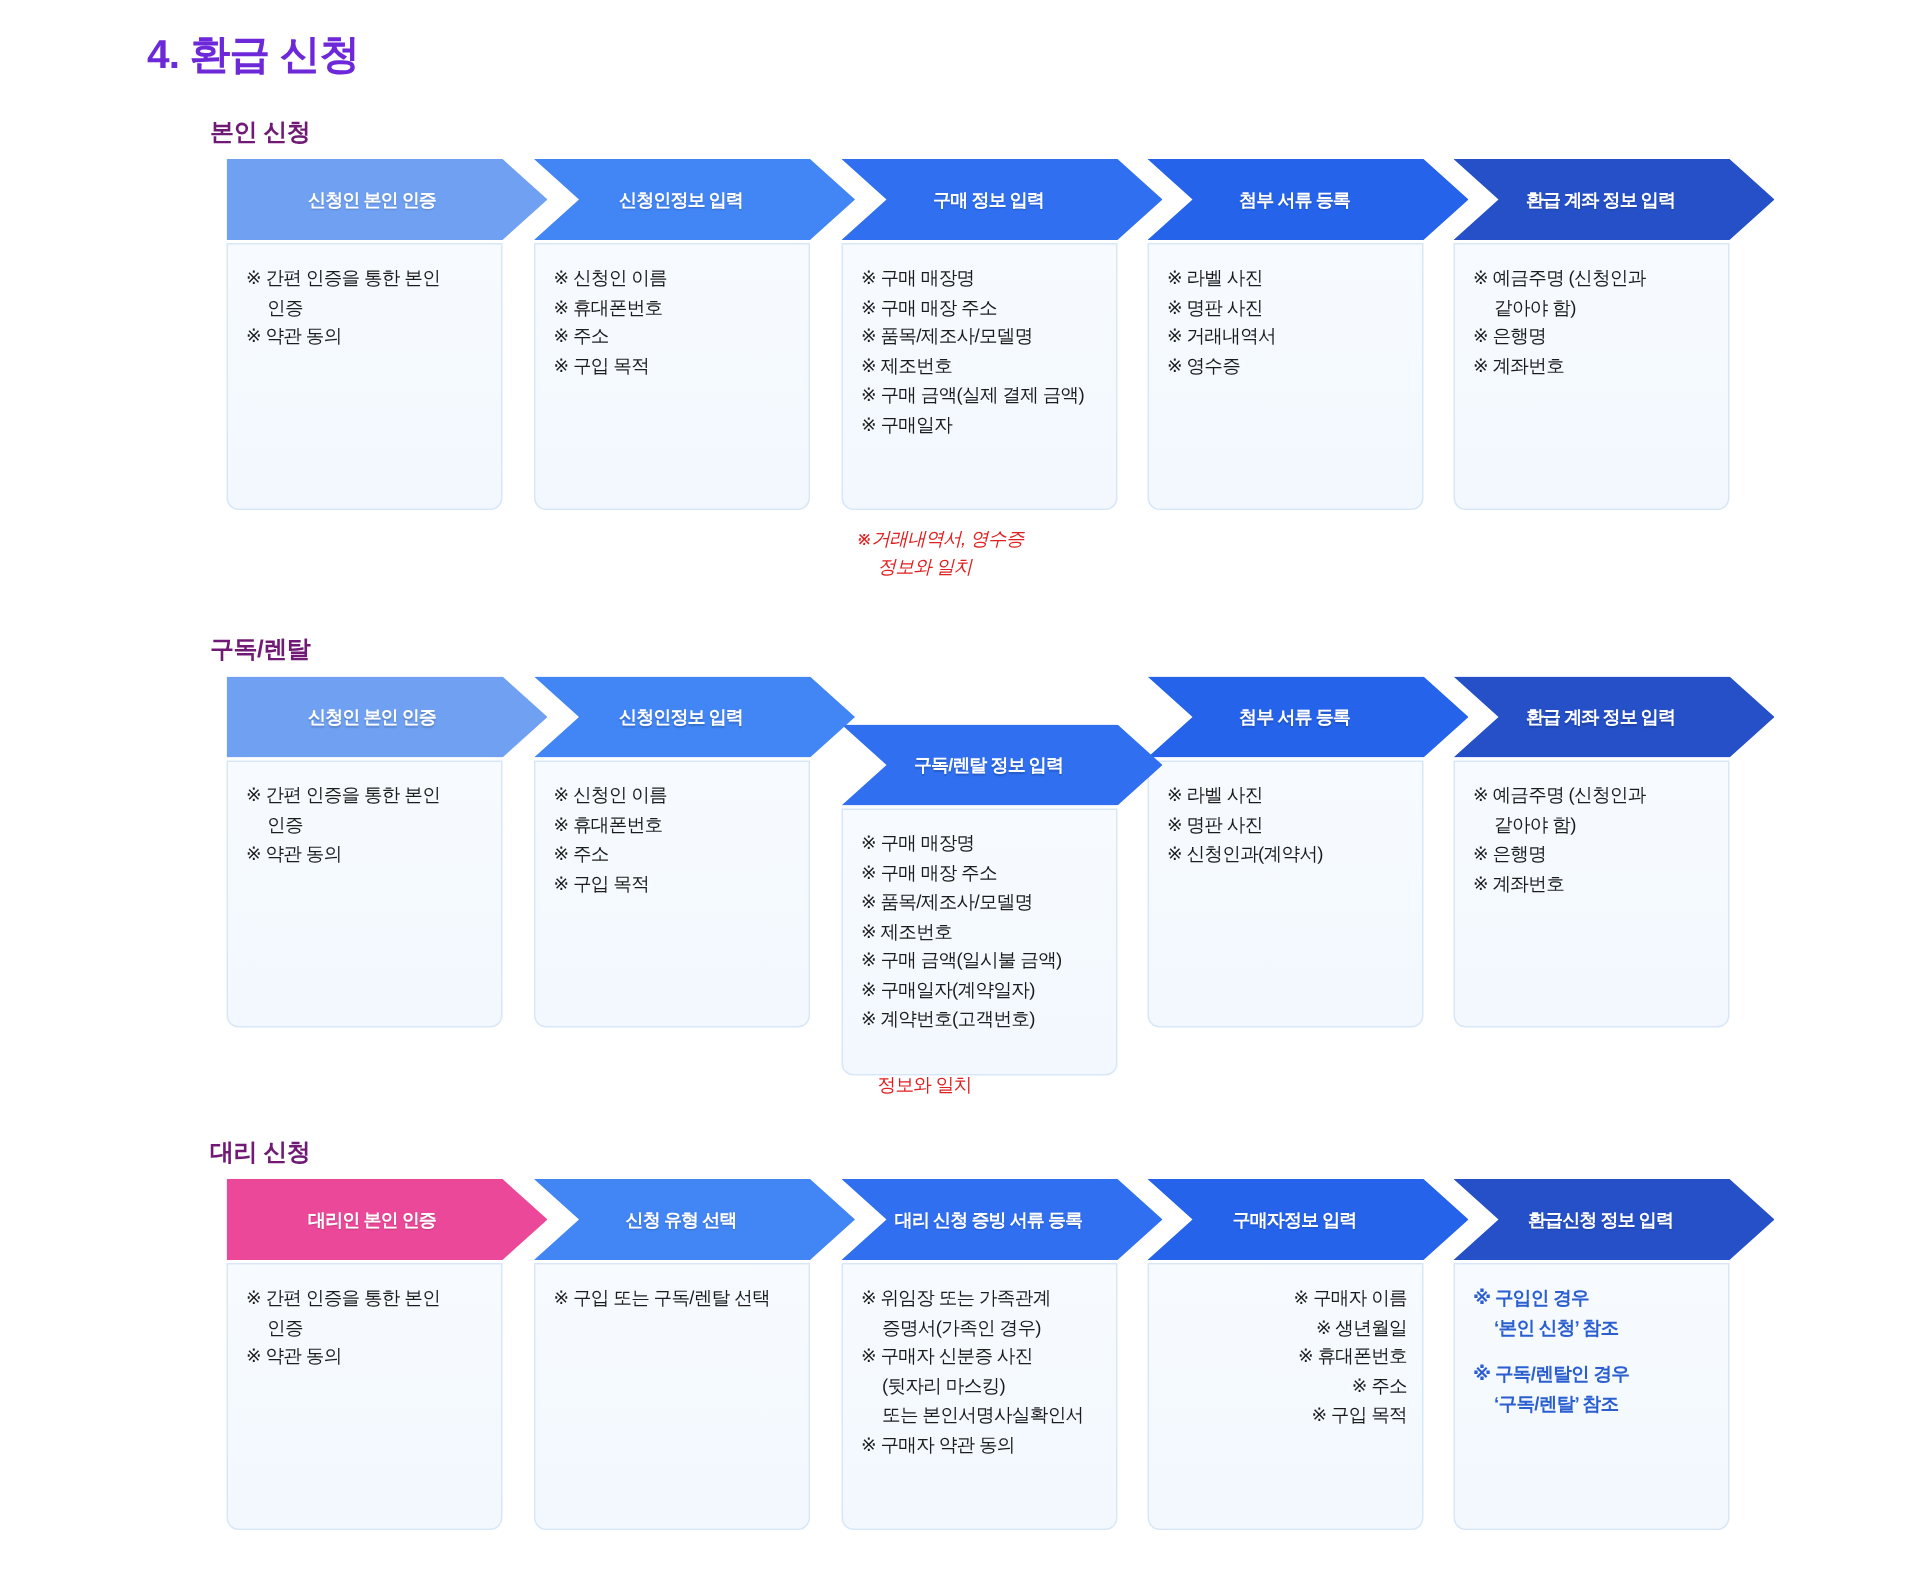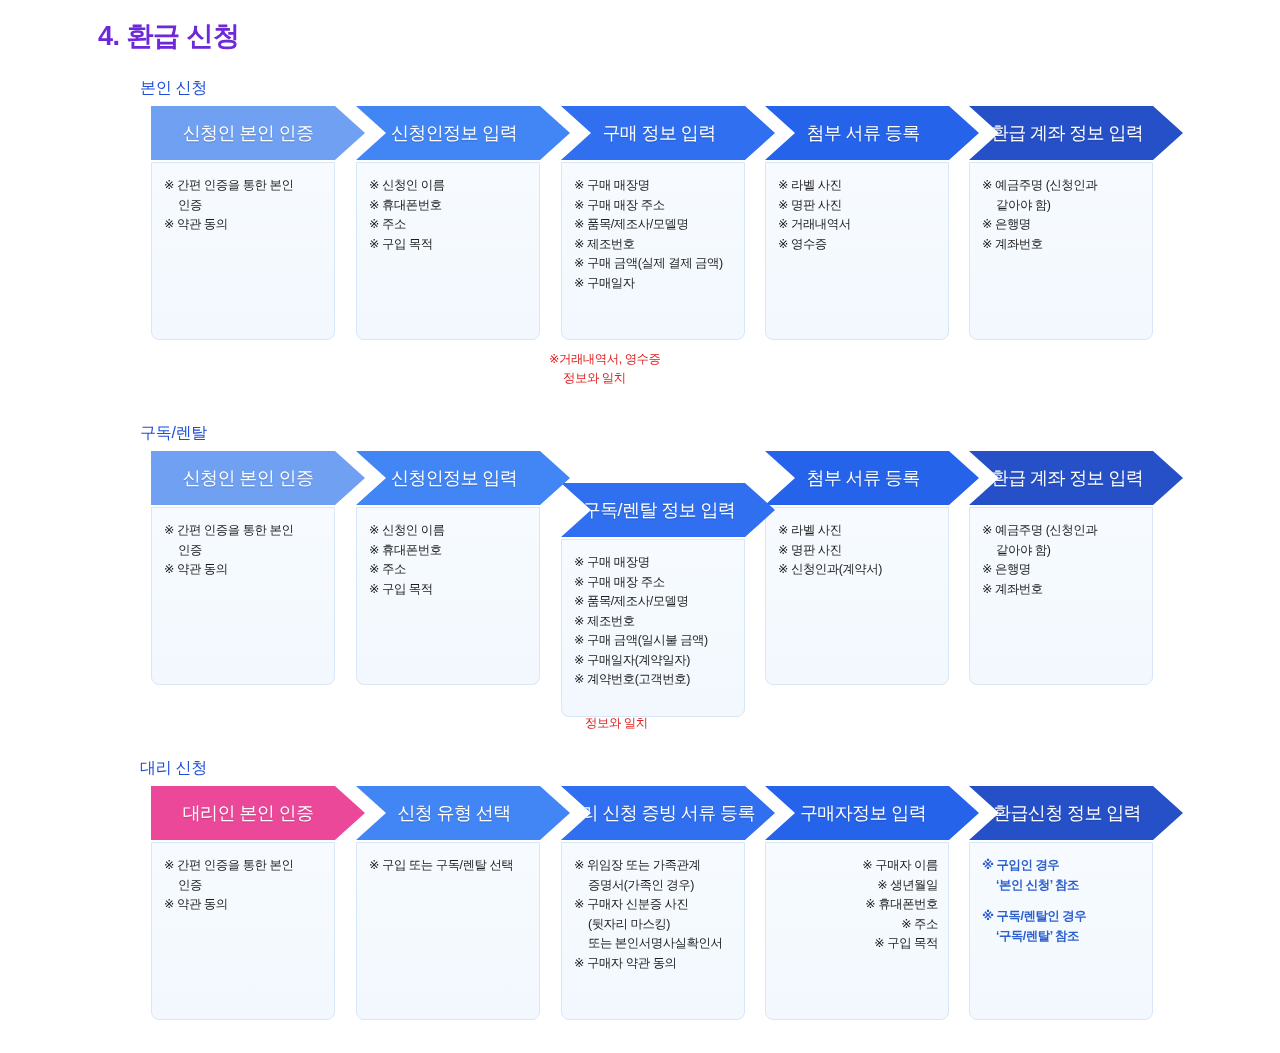--- a/index.html
+++ b/index.html
@@ -33,22 +33,22 @@
   .section {
     position: absolute;
     left: 0;
     width: 1280px;
   }
   .section-label {
     position: absolute;
     left: 140px;
     top: 0px;
     font-size: 16px;
-    font-weight: normal;
-    color: #1d4ed8;
+    font-weight: bold;
+    color: #701a75;
     letter-spacing: -0.3px;
     white-space: nowrap;
   }
 
   
   .flow {
     position: absolute;
     left: 151px;
     top: 28px;
     width: 1040px;
@@ -74,22 +74,22 @@
     box-sizing: border-box;
     padding-right: 18px;
   }
   .step.first .chev {
     clip-path: polygon(0 0, 184px 0, 214px 27px, 184px 54px, 0 54px);
     padding-right: 24px;
     padding-left: 4px;
   }
   .chev-label {
     color: #ffffff;
-    font-size: 18px;
-    font-weight: normal;
+    font-size: 12px;
+    font-weight: bold;
     letter-spacing: -0.6px;
     white-space: nowrap;
     text-shadow: 0 1px 1px rgba(0,0,0,0.18);
   }
 
   
   .box {
     position: relative;
     margin-top: 2px;
     width: 184px;
@@ -168,21 +168,21 @@
           </div>
           <div class="box">
             <ul>
               <li><span class="mark">※</span><span>신청인  이름</span></li>
               <li><span class="mark">※</span><span>휴대폰번호</span></li>
               <li><span class="mark">※</span><span>주소</span></li>
               <li><span class="mark">※</span><span>구입 목적</span></li>
             </ul>
           </div>
         </div>
-        <div class="note" style="left: 398px; top: 244px;"><span class="mark">※</span><span>거래내역서, 영수증
+        <div class="note" style="left: 420px; top: 244px; font-style: italic;"><span class="mark">※</span><span>거래내역서, 영수증
 정보와 일치</span></div>
         <div class="step" style="left: 410px; z-index: 8; border-radius: 18px;">
           <div class="chev" style="background: rgb(47, 111, 240);">
             <span class="chev-label">구매 정보 입력</span>
           </div>
           <div class="box">
             <ul>
               <li><span class="mark">※</span><span>구매 매장명</span></li>
               <li><span class="mark">※</span><span>구매 매장 주소</span></li>
               <li><span class="mark">※</span><span>품목/제조사/모델명</span></li>

